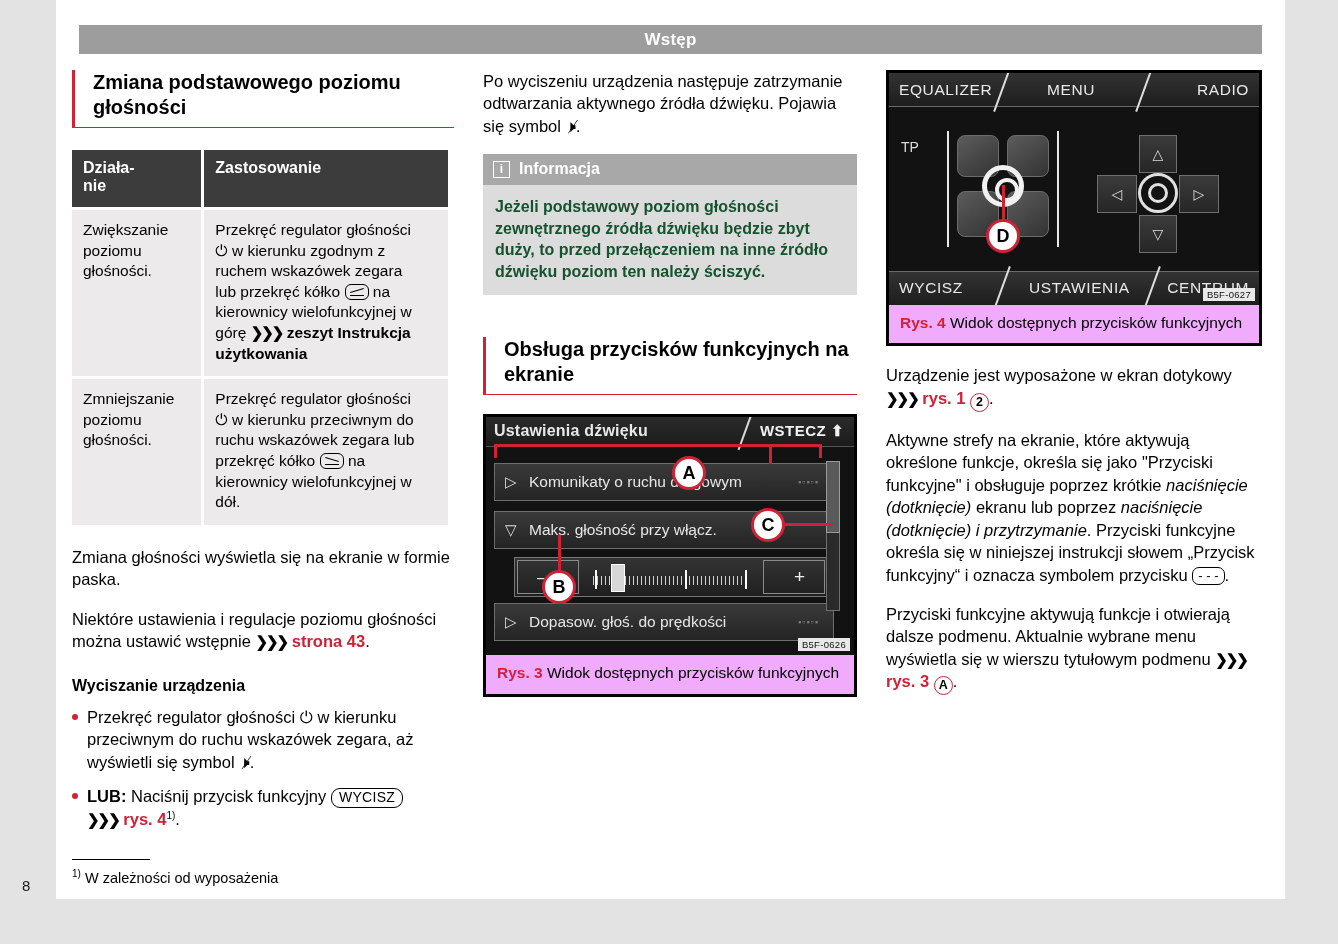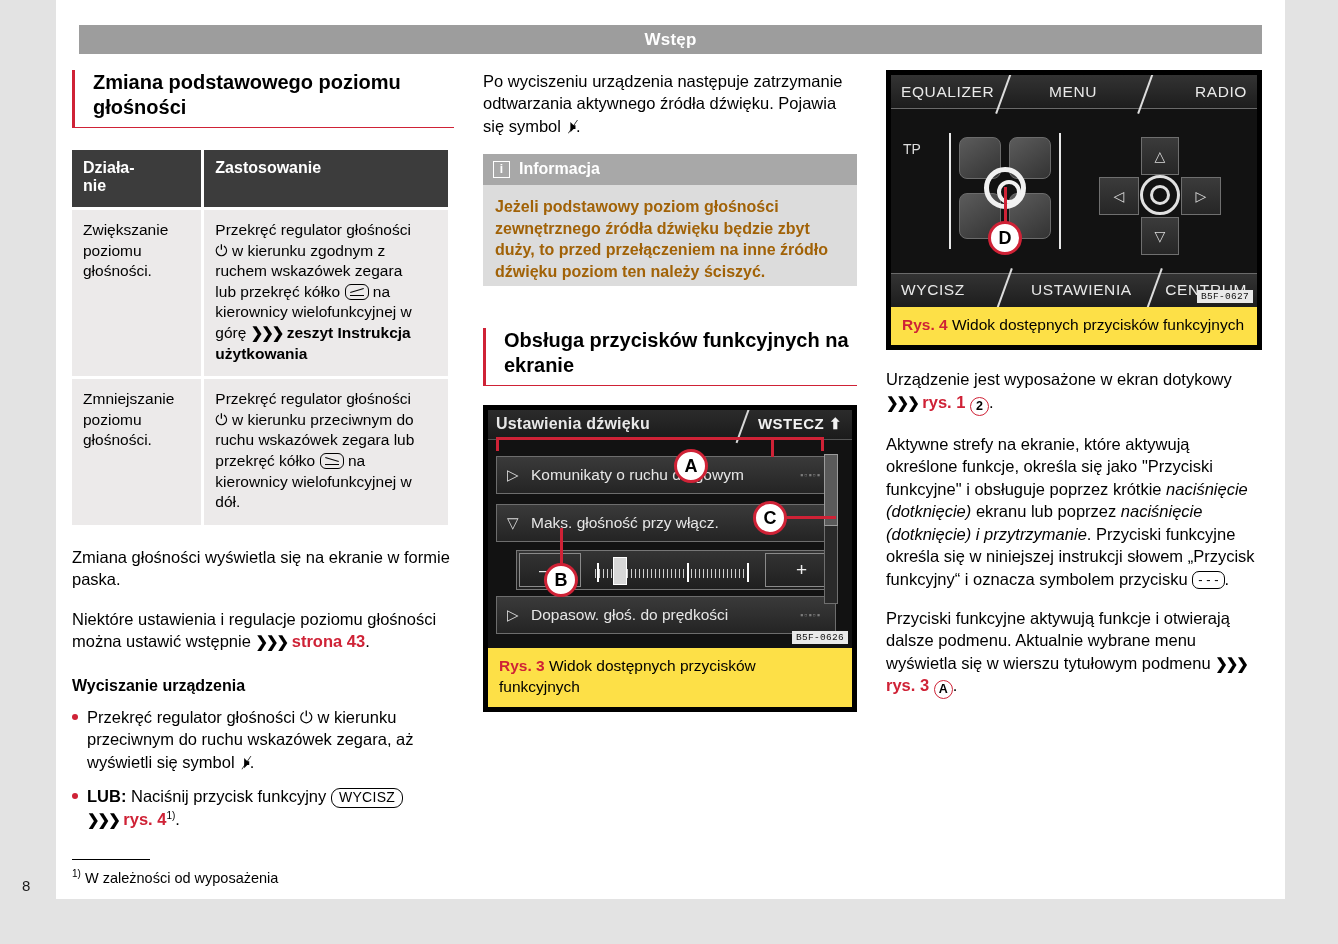--- a/index.html
+++ b/index.html
@@ -178,29 +178,29 @@
     display: flex; align-items: center; gap: 9px;
   }
   .note-i {
     border: 1.6px solid #fff;
     width: 17px; height: 17px;
     display: inline-flex; align-items: center; justify-content: center;
     font-size: 12px; font-weight: bold; font-style: normal;
   }
   .note-body {
     background: #dcdcdc;
-    padding: 11px 12px 4px 12px;
+    padding: 11px 12px 13px 12px;
     font-size: 16px;
     font-weight: bold;
     line-height: 1.34;
-    color: #a16207;
-  }
-
-  
-  .figure { border: 5px solid #000000; background: #fde047; }
+    color: #14532d;
+  }
+
+  
+  .figure { border: 3px solid #000000; background: #f0abfc; }
   .figure .shot { position: relative; overflow: hidden; background: #121212; }
   .figcaption {
     font-size: 15.5px;
     line-height: 1.32;
     padding: 8px 11px 10px 11px;
     color: #000;
   }
   .figcaption .lbl { color: #cf2236; font-weight: bold; }
 
   
@@ -245,21 +245,21 @@
   }
   .f3 .slider .tick-l { position:absolute; left:80px; top:12px; width:2px; height:19px; background:#fff; }
   .f3 .slider .tick-m { position:absolute; left:170px; top:12px; width:2px; height:19px; background:#fff; }
   .f3 .slider .tick-r { position:absolute; right:80px; top:12px; width:2px; height:19px; background:#fff; }
   .f3 .slider .knob { position:absolute; left:96px; top:6px; width:14px; height:28px; background:#d7d7d7; border:1px solid #fff; }
   .f3 .scroll-tr { position:absolute; right:14px; top:44px; width:14px; height:150px; background:#2a2a2a; border:1px solid #6f6f6f; }
   .f3 .scroll-th { position:absolute; right:14px; top:44px; width:14px; height:72px; background:#5a5a5a; border:1px solid #9b9b9b; }
   .f3 .code, .f4 .code {
     position:absolute; right:4px; bottom:4px;
     background:#e9e9e9; color:#111;
-    font-size:9.5px; padding:1px 4px; letter-spacing:.3px;font-family:Liberation Mono, monospace;
+    font-size:9.5px; padding:1px 4px; letter-spacing:.3px;
   }
 
   
   .callout {
     position:absolute; width:34px; height:34px; border-radius:50%;
     background:#fff; border:3px solid #cf2236;
     color:#000; font-weight:bold; font-size:18px;
     display:flex; align-items:center; justify-content:center;
     z-index:6;
   }

